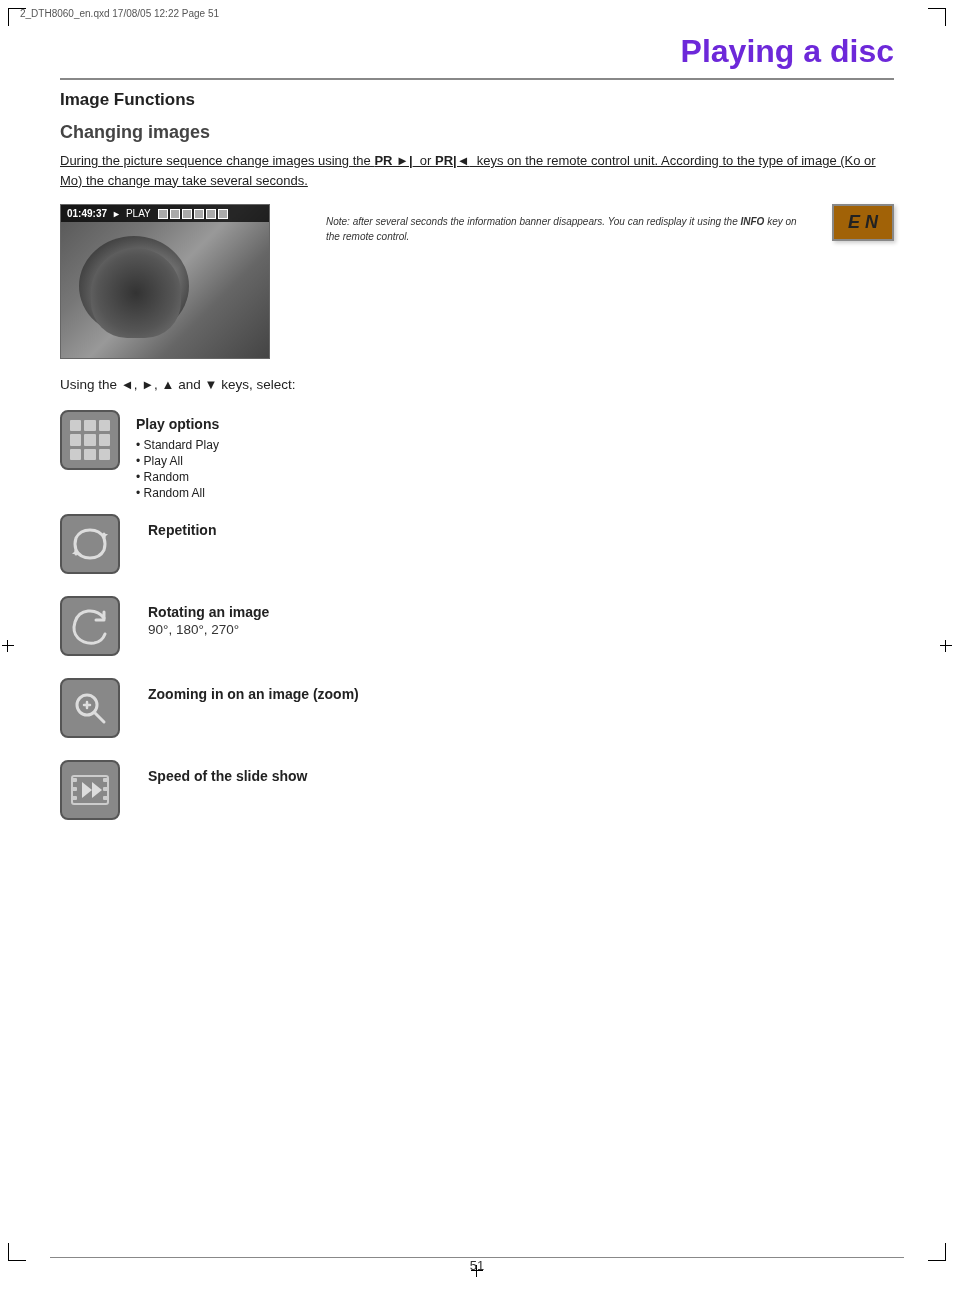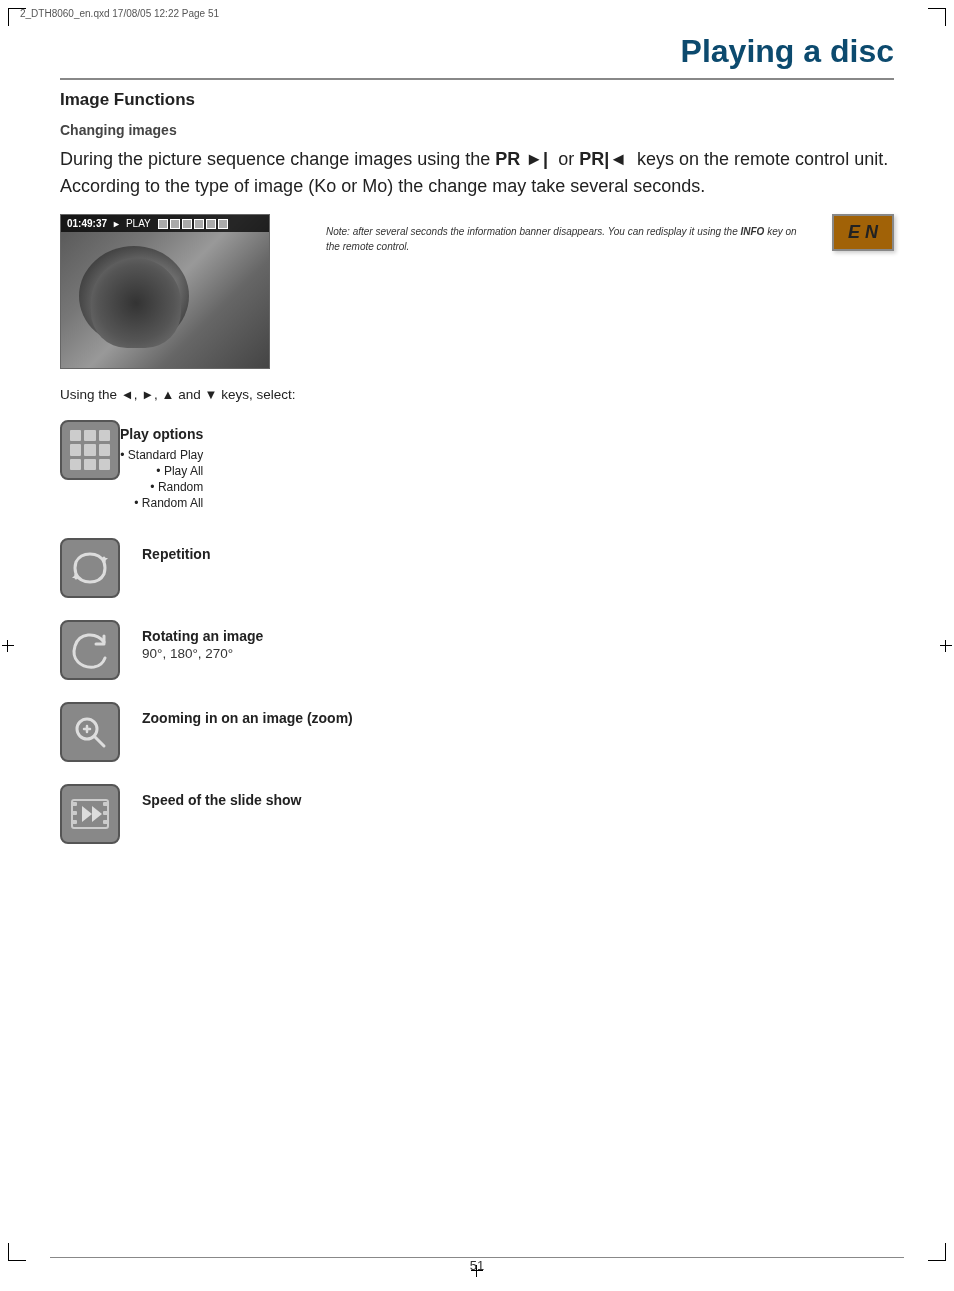--- a/index.html
+++ b/index.html
@@ -75,42 +75,43 @@
     .page-title-area {
       text-align: right;
       margin-bottom: 10px;
       border-bottom: 2px solid #888;
       padding-bottom: 8px;
     }
     .page-title {
       font-size: 32px;
       font-weight: bold;
       font-family: Arial, Helvetica, sans-serif;
-      color: #0c4a6e;
+      color: #6d28d9;
     }
 
     
     .section-heading {
       font-size: 17px;
       font-weight: bold;
       margin-bottom: 12px;
       margin-top: 8px;
     }
 
     .sub-heading {
-      font-size: 14px;
+      font-size: 18px;
       font-weight: bold;
       color: #444;
       margin-bottom: 8px;
     }
 
     .body-text {
-      font-size: 18px;
+      font-size: 13px;
       line-height: 1.5;
       margin-bottom: 14px;
+      text-decoration: underline;
     }
 
     
     .image-area {
       display: flex;
       align-items: flex-start;
       margin-bottom: 18px;
       gap: 20px;
     }
 
@@ -211,21 +212,21 @@
       display: inline-block;
       font-size: 13px;
       font-weight: bold;
     }
 
     
     .feature-row {
       display: flex;
       align-items: flex-start;
       margin-bottom: 22px;
-      gap: 22px;
+      gap: 28px;
     }
 
     .feature-icon {
       width: 60px;
       height: 60px;
       border: 2px solid #555;
       border-radius: 8px;
       background: #888;
       flex-shrink: 0;
       display: flex;
@@ -253,22 +254,22 @@
 
     .feature-desc {
       font-size: 13.5px;
       color: #333;
     }
 
     
     .play-options-row {
       display: flex;
       align-items: flex-start;
-      margin-bottom: 26px;
-      text-align: right;
+      margin-bottom: 12px;
+      gap: 16px;
     }
 
     .play-options-list {
       padding-top: 6px;
     }
 
     .play-options-label {
       font-size: 14px;
       font-weight: bold;
       margin-bottom: 6px;

